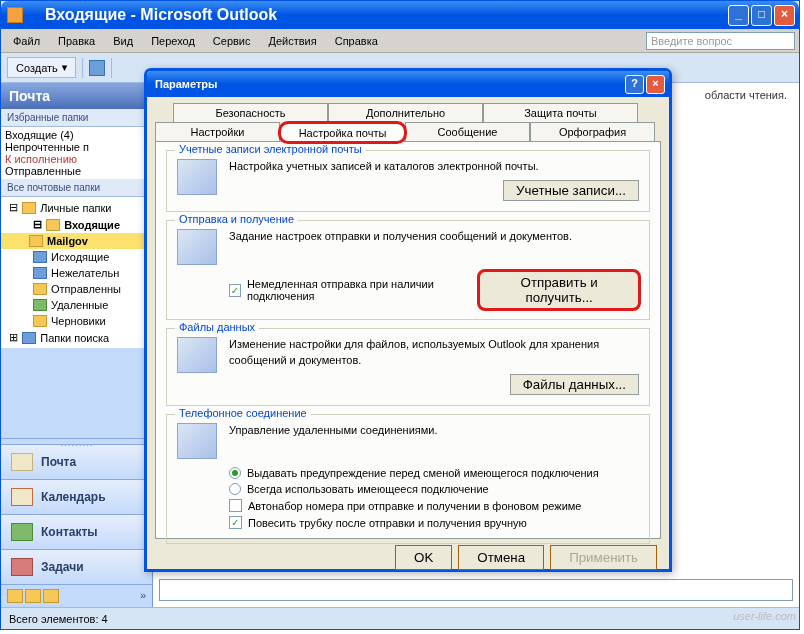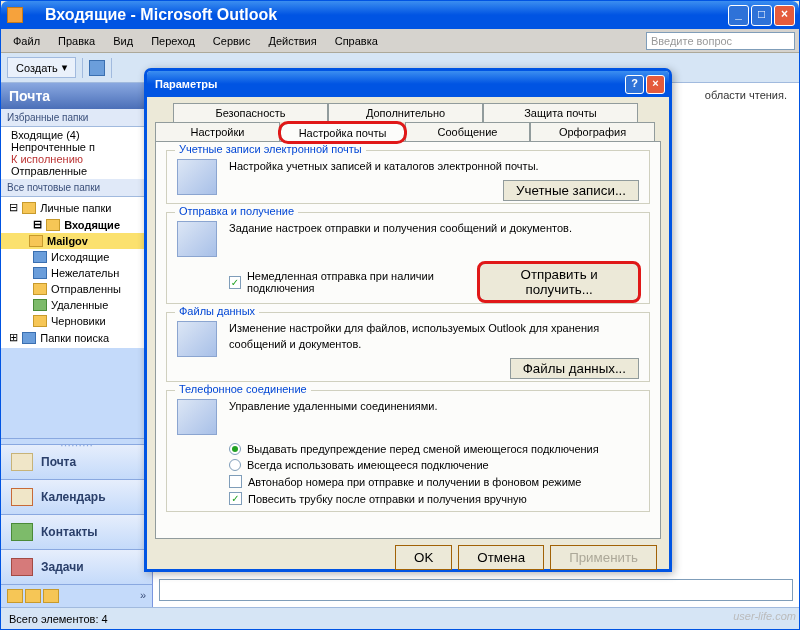--- a/index.html
+++ b/index.html
@@ -30,21 +30,21 @@
 .sidebar .sbheader { background: linear-gradient(to bottom, #89a8e0, #4b6fb8); color: #fff; font-weight: bold; padding: 5px 8px; font-size: 14px; }
 .sidebar .sbsubheader { background: #e0e9f8; padding: 3px 6px; font-size: 10px; color: #3a4f7a; border-bottom: 1px solid #a1bade; }
 .sidebar .tree { background: #fff; flex: 0 0 auto; max-height: 220px; overflow: hidden; padding: 2px 0; }
 .sidebar .tree .item { padding: 2px 4px 2px 20px; display: flex; align-items: center; gap: 4px; white-space: nowrap; cursor: pointer; }
 .sidebar .tree .item.lv1 { padding-left: 32px; }
 .sidebar .tree .item.lv2 { padding-left: 28px; }
 .sidebar .tree .item .ficon { width: 14px; height: 12px; background: #f6c656; border: 1px solid #c79a2c; }
 .sidebar .tree .item .ficon.blue { background: #6b9edb; border-color: #3a6fb0; }
 .sidebar .tree .item .ficon.green { background: #7dbb6a; border-color: #4a8a38; }
 .sidebar .tree .item.bold { font-weight: bold; }
-.sidebar .favtree { background: #fff; padding: 2px 10px; flex: 0 0 auto; }
+.sidebar .favtree { background: #fff; padding: 2px 4px; flex: 0 0 auto; }
 
 .sidebar-nav { margin-top: auto; }
 .sidebar-nav .navbtn { background: linear-gradient(to bottom, #e6eefc, #c4dafa); border-top: 1px solid #89a8e0; padding: 8px 10px; display: flex; align-items: center; gap: 8px; font-weight: bold; font-size: 12px; cursor: pointer; color: #2a3f6a; }
 .sidebar-nav .navicon { width: 22px; height: 18px; }
 .sidebar-nav .navicon.mail { background: #f0e6c8; border: 1px solid #c7b378; }
 .sidebar-nav .navicon.cal { background: #f0e6c8; border: 1px solid #c76a38; }
 .sidebar-nav .navicon.contacts { background: #7dbb6a; border: 1px solid #4a8a38; }
 .sidebar-nav .navicon.tasks { background: #d67a7a; border: 1px solid #a34a44; }
 .sidebar-nav .smallrow { display: flex; gap: 2px; padding: 4px 6px; background: #c4dafa; border-top: 1px solid #89a8e0; }
 .sidebar-nav .smallrow .si { width: 16px; height: 14px; background: #f6c656; border: 1px solid #c79a2c; }
@@ -65,21 +65,21 @@
 .tabrow { display: flex; }
 .tabrow.top { margin-left: 18px; }
 .tab { border: 1px solid #919b9c; border-bottom: none; background: #f6f5f0; padding: 3px 0; font-size: 11px; text-align: center; cursor: pointer; position: relative; }
 .tabrow.top .tab { width: 155px; }
 .tabrow.bottom .tab { width: 125px; }
 .tab.active { background: #fcfcfa; font-weight: normal; z-index: 2; top: 1px; }
 .tab.highlighted { outline: 3px solid #e01818; outline-offset: -1px; border-radius: 8px; }
 
 .tabbody { border: 1px solid #919b9c; background: #fcfcfa; margin: 0 8px; height: 398px; padding: 8px 10px; }
 
-.groupbox { border: 1px solid #d0d0bf; padding: 8px 10px 2px 10px; margin-bottom: 8px; position: relative; }
+.groupbox { border: 1px solid #d0d0bf; padding: 8px 10px 10px 10px; margin-bottom: 8px; position: relative; }
 .groupbox .gblabel { position: absolute; top: -8px; left: 8px; background: #fcfcfa; padding: 0 4px; color: #0046d5; font-size: 11px; }
 .groupbox .gbicon { width: 40px; height: 36px; float: left; margin-right: 10px; background: linear-gradient(135deg, #dce6f5, #a8c0e8); border: 1px solid #8ba5d0; }
 .groupbox .desc { margin-left: 52px; line-height: 1.4; color: #000; }
 .groupbox .gbbtn { float: right; margin-top: 6px; padding: 2px 12px; border: 1px solid #919b9c; background: #ece9d8; cursor: pointer; min-width: 120px; text-align: center; }
 .groupbox .gbbtn.highlight { outline: 3px solid #e01818; outline-offset: -1px; border-radius: 6px; padding: 3px 12px; }
 .groupbox::after { content: ""; display: block; clear: both; }
 
 .checkrow, .radiorow { display: flex; align-items: center; gap: 6px; margin: 4px 0 4px 52px; color: #000; }
 .checkrow .chk { width: 13px; height: 13px; border: 1px solid #7f9db9; background: #fff; display: flex; align-items: center; justify-content: center; font-size: 10px; color: #21a121; }
 .radiorow .rad { width: 12px; height: 12px; border: 1px solid #7f9db9; border-radius: 50%; background: #fff; display: flex; align-items: center; justify-content: center; }

